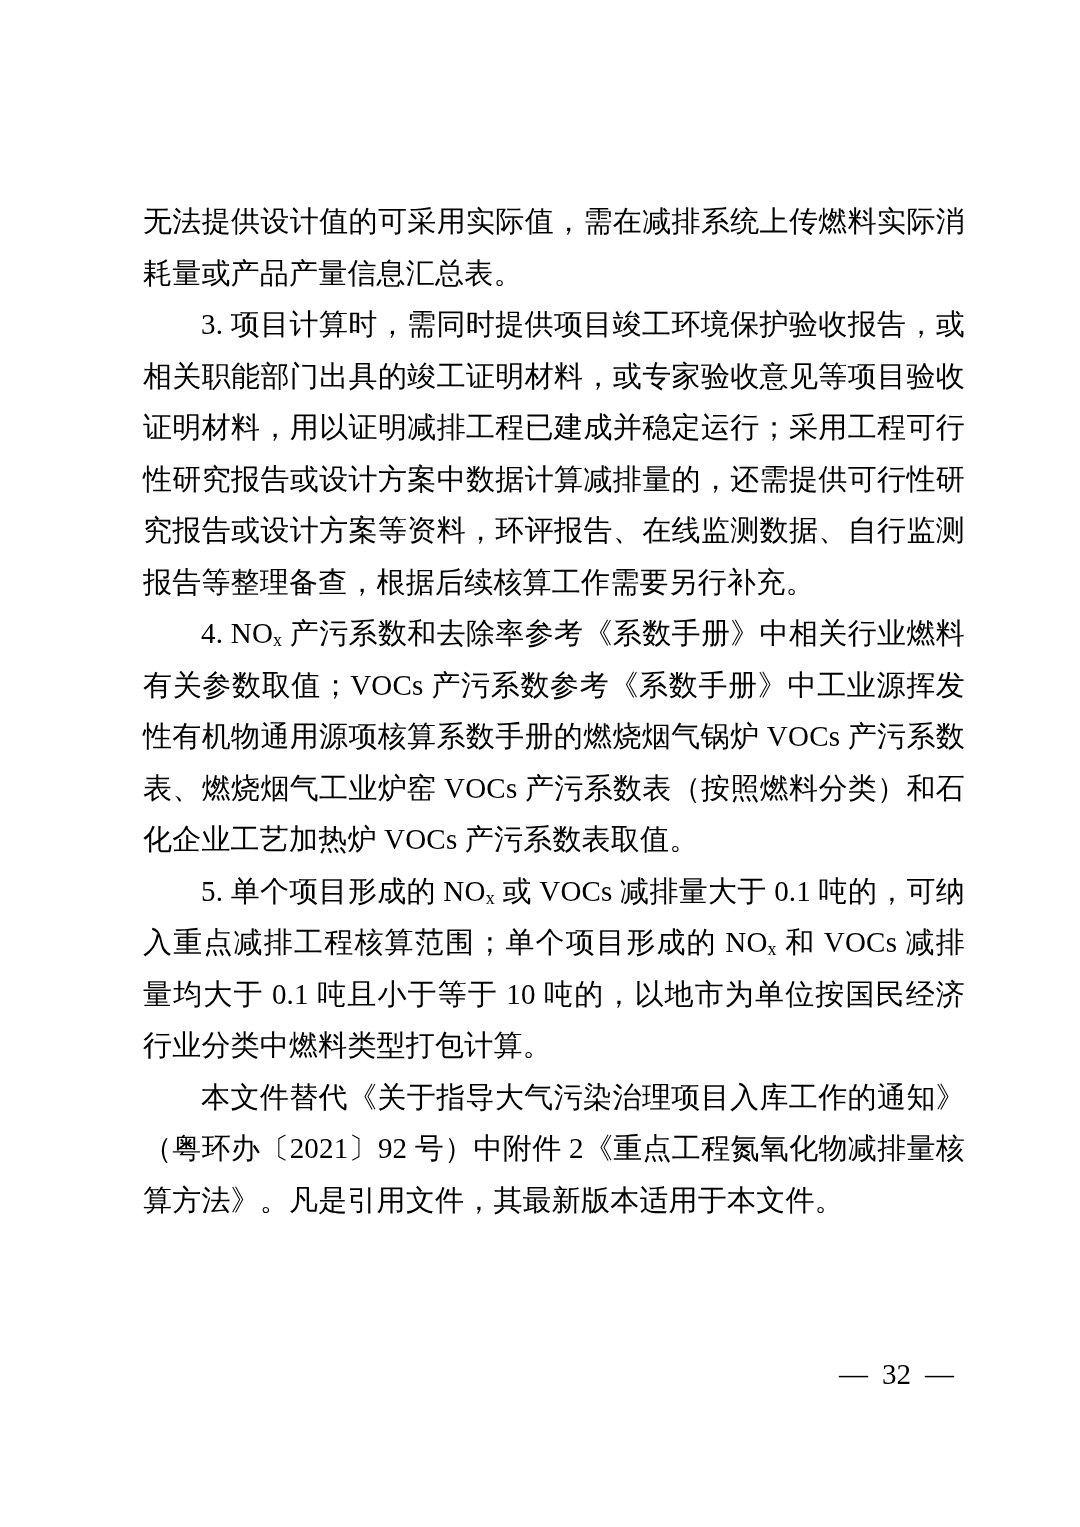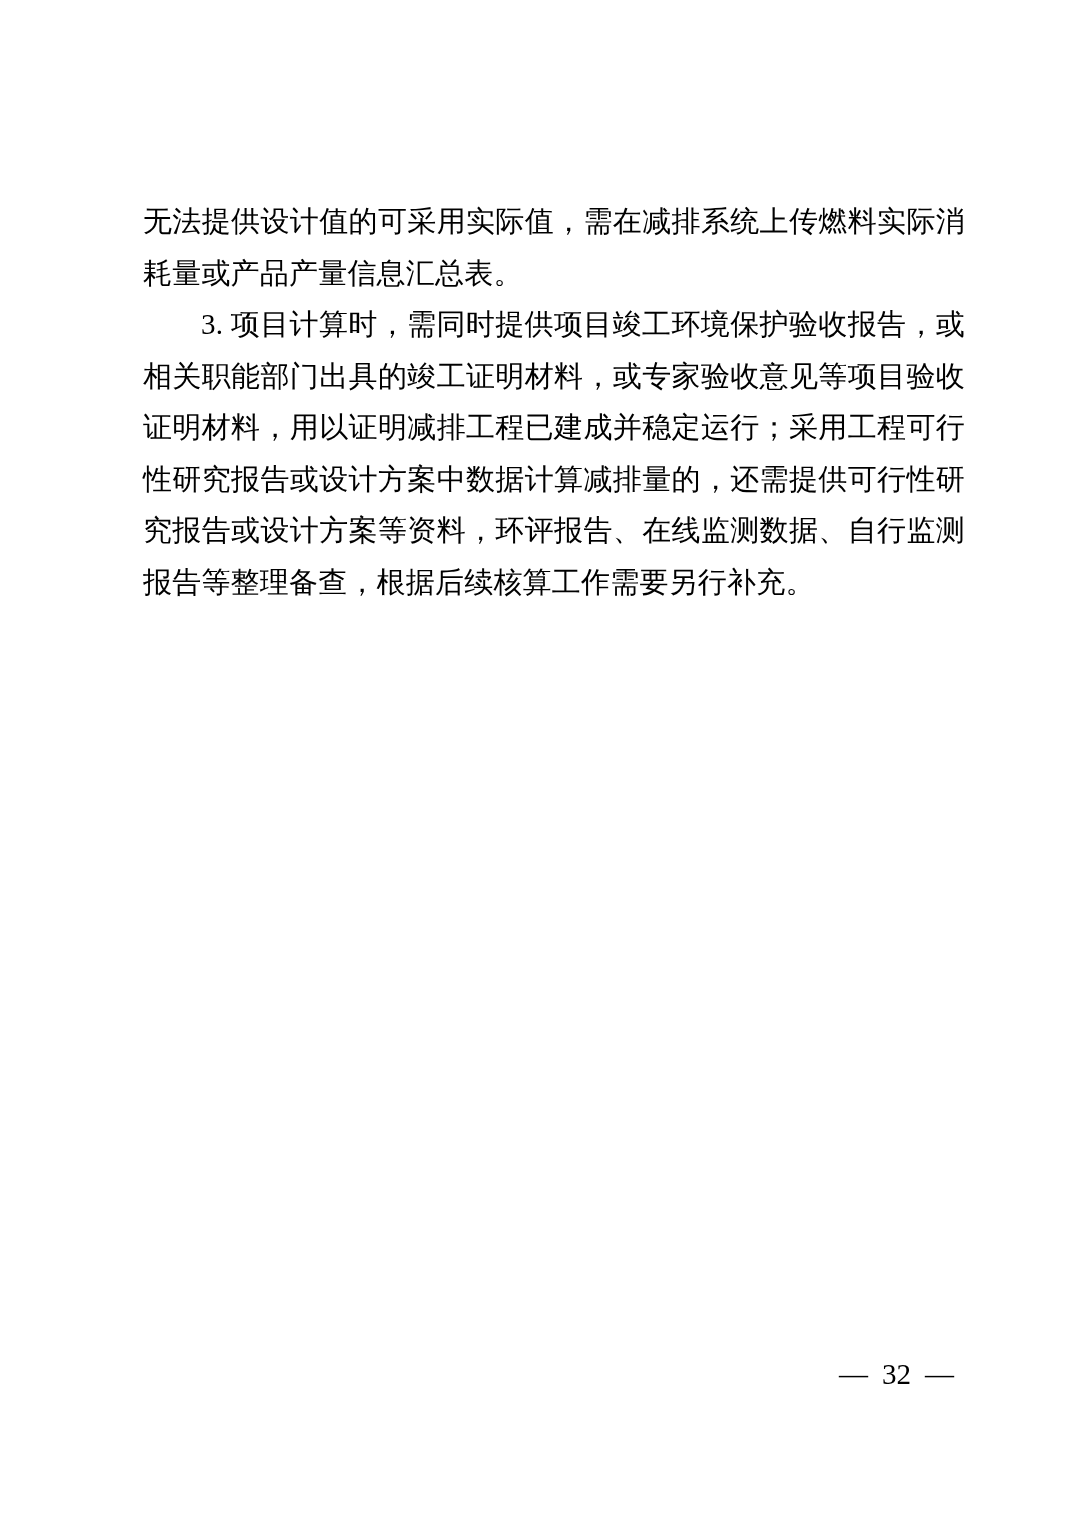--- a/index.html
+++ b/index.html
@@ -44,19 +44,22 @@
     color: #000000;
   }
 </style>
 </head>
 <body>
 
 <div class="page">
   <div class="body-text">
       <p class="para"><span>无法提供设计值的可采用实际值，需在减排系统上传燃料实际消耗量或产品产量信息汇总表。</span></p>
       <p class="para indent"><span>3. 项目计算时，需同时提供项目竣工环境保护验收报告，或相关职能部门出具的竣工证明材料，或专家验收意见等项目验收证明材料，用以证明减排工程已建成并稳定运行；采用工程可行性研究报告或设计方案中数据计算减排量的，还需提供可行性研究报告或设计方案等资料，环评报告、在线监测数据、自行监测报告等整理备查，根据后续核算工作需要另行补充。</span></p>
+      <p class="para indent"><span>4. NO</span><sub class="subscript">x</sub><span> 产污系数和去除率参考《系数手册》中相关行业燃料有关参数取值；VOCs 产污系数参考《系数手册》中工业源挥发性有机物通用源项核算系数手册的燃烧烟气锅炉 VOCs 产污系数表、燃烧烟气工业炉窑 VOCs 产污系数表（按照燃料分类）和石化企业工艺加热炉 VOCs 产污系数表取值。</span></p>
+      <p class="para indent"><span>5. 单个项目形成的 NO</span><sub class="subscript">x</sub><span> 或 VOCs 减排量大于 0.1 吨的，可纳入重点减排工程核算范围；单个项目形成的 NO</span><sub class="subscript">x</sub><span> 和 VOCs 减排量均大于 0.1 吨且小于等于 10 吨的，以地市为单位按国民经济行业分类中燃料类型打包计算。</span></p>
+      <p class="para indent"><span>本文件替代《关于指导大气污染治理项目入库工作的通知》（粤环办〔2021〕92 号）中附件 2《重点工程氮氧化物减排量核算方法》。凡是引用文件，其最新版本适用于本文件。</span></p>
     </div>
   <div class="footer">
     <span>—</span>
     <span>32</span>
     <span>—</span>
   </div>
 </div>
 
 </body></html>

